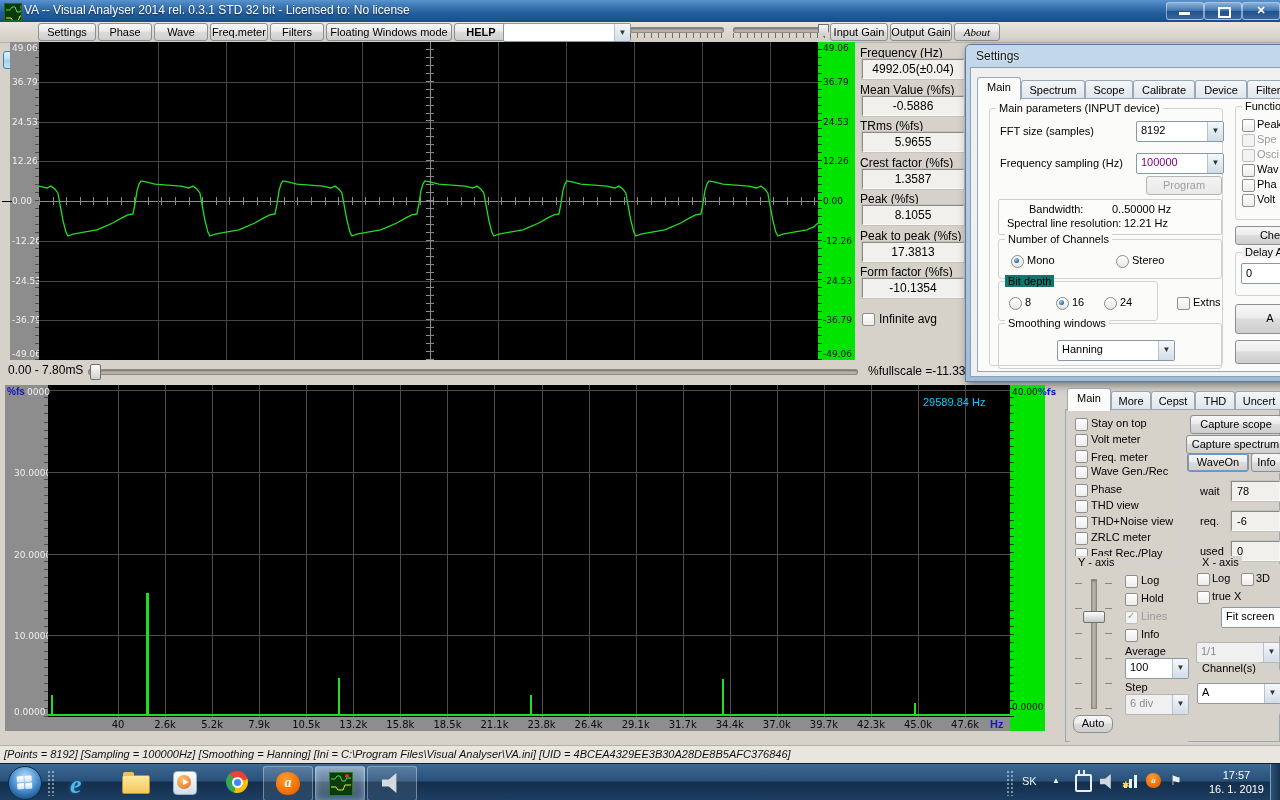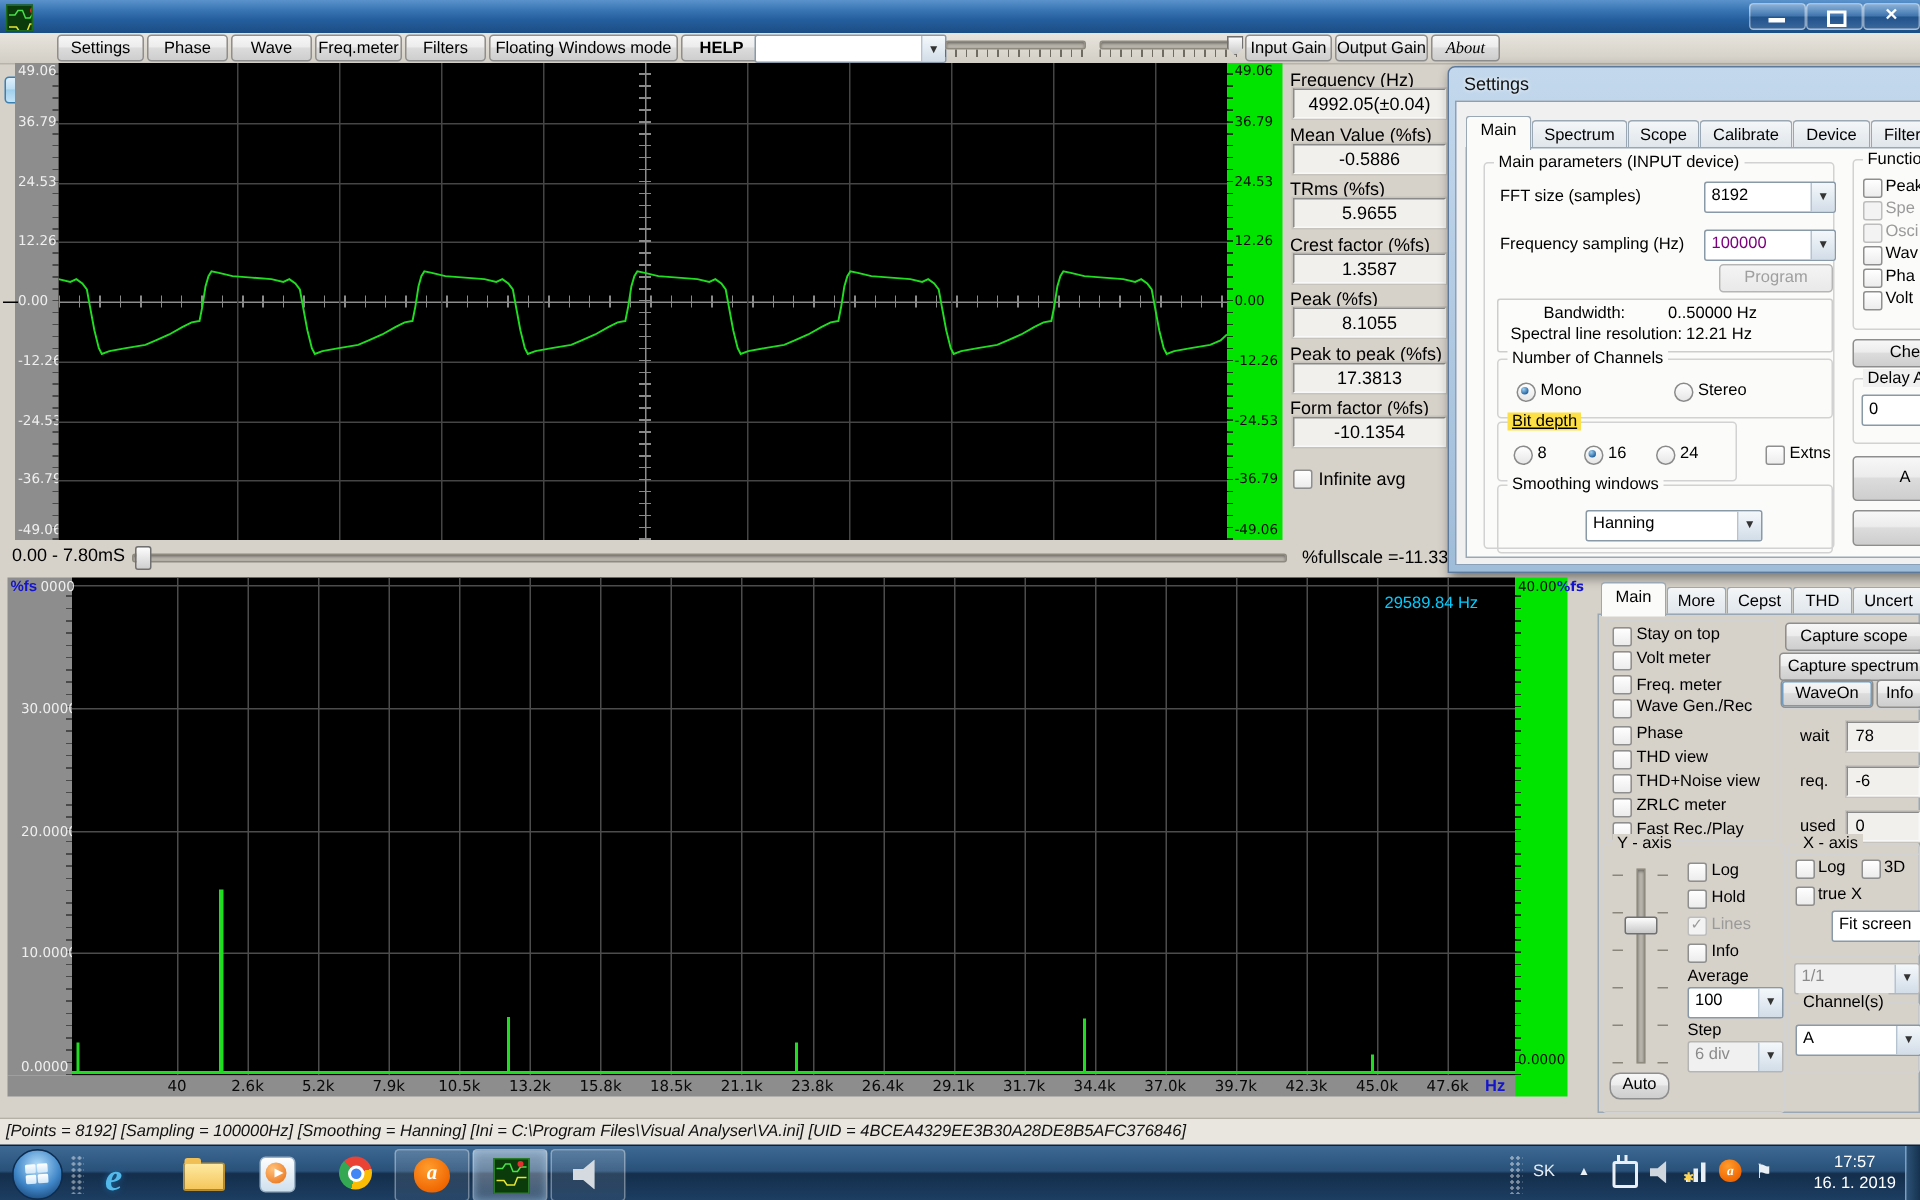--- a/index.html
+++ b/index.html
@@ -100,20 +100,21 @@
 <body>
 
 <div id="screen">
 
   <div id="titlebar">
     <div class="abs" style="left:4px;top:3px;width:16px;height:16px;background:#0b3a0b;border:1px solid #1d6b1d;"><svg width="16" height="16" xmlns="http://www.w3.org/2000/svg">
           <path d="M1 6 L5 6 L7 3 L10 3 L12 8 L15 8 L17 5 L21 5" stroke="#49e049" stroke-width="1" fill="none"></path>
           <path d="M1 14 L6 14 L8 17 L13 17 L15 12 L21 12" stroke="#e8e832" stroke-width="1" fill="none"></path>
           <circle cx="17" cy="3" r="2" fill="#e03030"></circle>
         </svg></div>
+    <span class="ttext">VA -- Visual Analyser 2014 rel. 0.3.1 STD 32 bit - Licensed to: No license</span>
     <div id="wincontrols">
         <div class="winbtn" style="left: 1166px;">
           <div class="bar"></div>
         </div>
         <div class="winbtn" style="left: 1204px;">
           <div class="box"></div>
         </div>
         <div class="winbtn close-x" style="left: 1242px;">✕</div>
       </div>
   </div>
@@ -239,21 +240,21 @@
             <div class="lab" style="left: 125px; top: 17px;">12.21 Hz</div>
           </div>
           <div class="group" style="left: 8px; top: 130px; width: 222px; height: 38px;">
             <div class="glab" style="background: rgb(251, 251, 249);">Number of Channels</div>
             <div class="radio sel" style="left: 12px; top: 15px;"></div>
             <div class="lab" style="left: 28px; top: 14px;">Mono</div>
             <div class="radio" style="left: 117px; top: 15px;"></div>
             <div class="lab" style="left: 133px; top: 14px;">Stereo</div>
           </div>
           <div class="group" style="left: 8px; top: 172px; width: 158px; height: 38px;">
-            <div class="glab" style="background: #fde047; text-decoration: underline;">Bit depth</div>
+            <div class="glab" style="background: #0f766e;">Bit depth</div>
             <div class="radio" style="left: 10px; top: 15px;"></div>
             <div class="lab" style="left: 26px; top: 14px;">8</div>
             <div class="radio sel" style="left: 57px; top: 15px;"></div>
             <div class="lab" style="left: 73px; top: 14px;">16</div>
             <div class="radio" style="left: 105px; top: 15px;"></div>
             <div class="lab" style="left: 121px; top: 14px;">24</div>
           </div>
           <div class="cb" style="left: 187px; top: 188px;"></div>
           <div class="lab" style="left: 203px; top: 187px;">Extns</div>
           <div class="group" style="left: 8px; top: 214px; width: 222px; height: 44px;">

